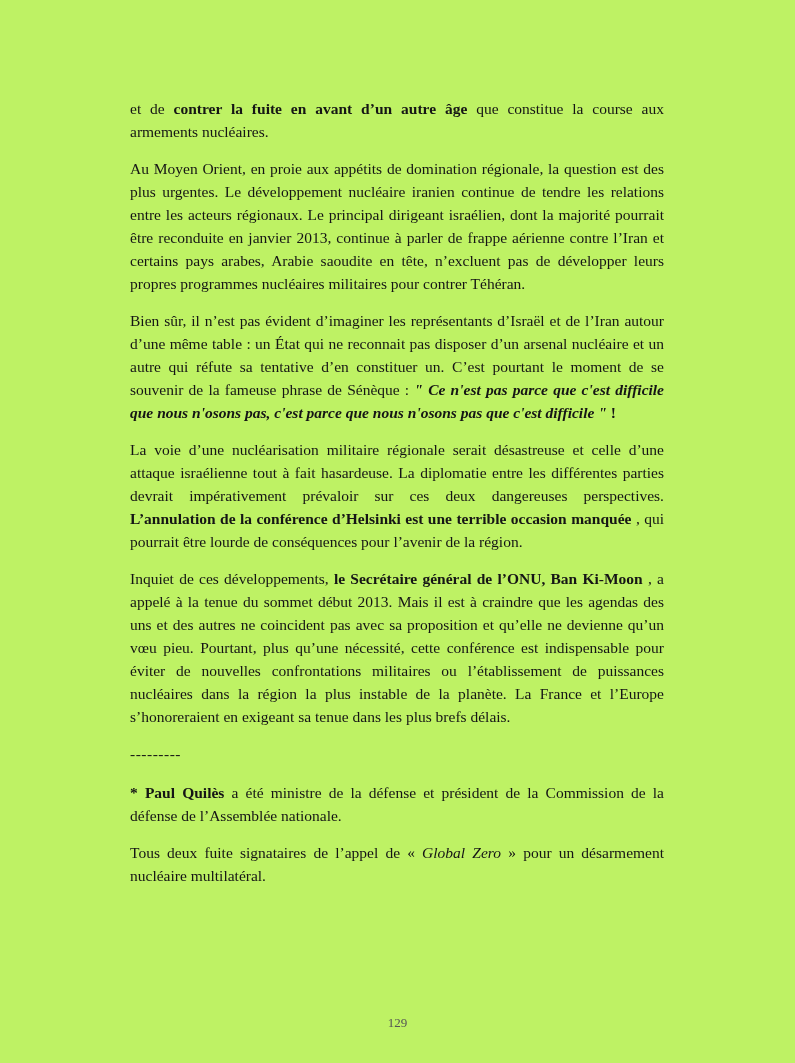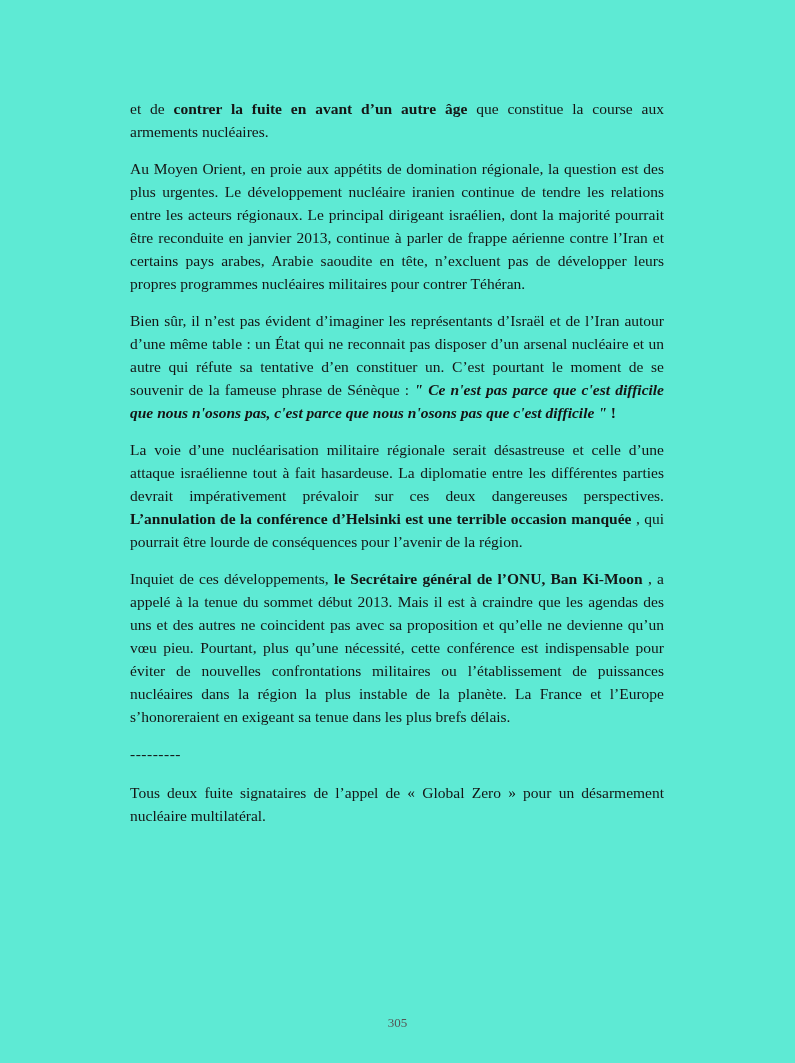--- a/index.html
+++ b/index.html
@@ -4,41 +4,41 @@
 <style>
   html, body {
     margin: 0;
     padding: 0;
     background: #ffffff;
   }
   .page {
     position: relative;
     width: 795px;
     height: 1063px;
-    background: #5eead4;
+    background: #bef264;
     font-family: "Liberation Serif", "DejaVu Serif", serif;
     color: #151515;
     overflow: hidden;
     box-sizing: border-box;
   }
   .content {
     position: absolute;
     top: 97px;
     left: 130px;
     width: 534px;
   }
   .para {
     font-size: 15.5px;
     line-height: 23px;
     text-align: justify;
     margin: 0 0 14px 0;
   }
   .para b { font-weight: bold; }
   .bi { font-weight: bold; font-style: italic; }
-  .it { }
+  .it { font-style: italic; }
   .separator {
     text-align: left;
     margin: 4px 0 16px 0;
     letter-spacing: 0.5px;
   }
   .page-number {
     position: absolute;
     left: 0;
     right: 0;
     bottom: 32px;
@@ -58,20 +58,21 @@
     <p class="para"><span>Au Moyen Orient, en proie aux appétits de domination régionale, la question est des plus urgentes. Le développement nucléaire iranien continue de tendre les relations entre les acteurs régionaux. Le principal dirigeant israélien, dont la majorité pourrait être reconduite en janvier 2013, continue à parler de frappe aérienne contre l’Iran et certains pays arabes, Arabie saoudite en tête, n’excluent pas de développer leurs propres programmes nucléaires militaires pour contrer Téhéran.</span></p>
 
     <p class="para"><span>Bien sûr, il n’est pas évident d’imaginer les représentants d’Israël et de l’Iran autour d’une même table : un État qui ne reconnait pas disposer d’un arsenal nucléaire et un autre qui réfute sa tentative d’en constituer un. C’est pourtant le moment de se souvenir de la fameuse phrase de Sénèque : </span><span class="bi">" Ce n'est pas parce que c'est difficile que nous n'osons pas, c'est parce que nous n'osons pas que c'est difficile "</span><b> !</b></p>
 
     <p class="para"><span>La voie d’une nucléarisation militaire régionale serait désastreuse et celle d’une attaque israélienne tout à fait hasardeuse. La diplomatie entre les différentes parties devrait impérativement prévaloir sur ces deux dangereuses perspectives. </span><b>L’annulation de la conférence d’Helsinki est une terrible occasion manquée</b><span> , qui pourrait être lourde de conséquences pour l’avenir de la région.</span></p>
 
     <p class="para"><span>Inquiet de ces développements, </span><b>le Secrétaire général de l’ONU, Ban Ki-Moon</b><span> , a appelé à la tenue du sommet début 2013. Mais il est à craindre que les agendas des uns et des autres ne coincident pas avec sa proposition et qu’elle ne devienne qu’un vœu pieu. Pourtant, plus qu’une nécessité, cette conférence est indispensable pour éviter de nouvelles confrontations militaires ou l’établissement de puissances nucléaires dans la région la plus instable de la planète. La France et l’Europe s’honoreraient en exigeant sa tenue dans les plus brefs délais.</span></p>
 
     <p class="para separator">---------</p>
 
+    <p class="para"><b>* Paul Quilès</b><span> a été ministre de la défense et président de la Commission de la défense de l’Assemblée nationale.</span></p>
 
 
     <p class="para"><span>Tous deux fuite signataires de l’appel de « </span><span class="it">Global Zero</span><span> » pour un désarmement nucléaire multilatéral.</span></p>
 
   </div>
 
-  <div class="page-number">305</div>
+  <div class="page-number">129</div>
 </div>
 
 </body></html>

